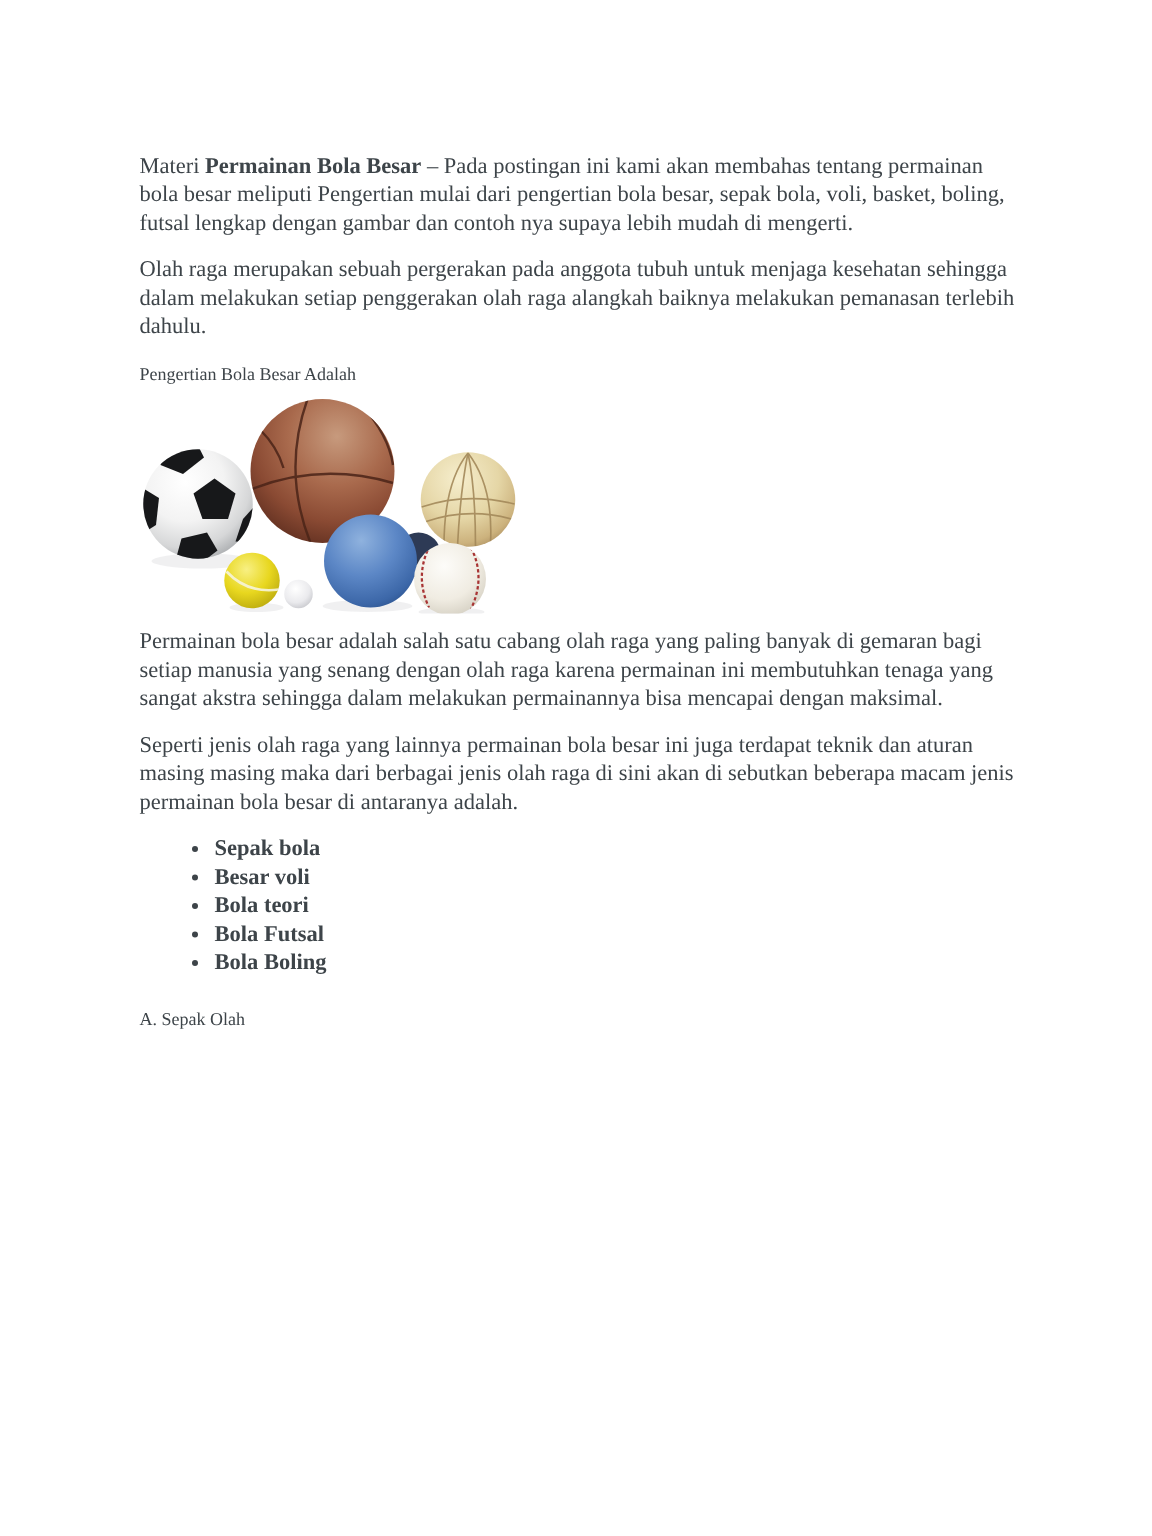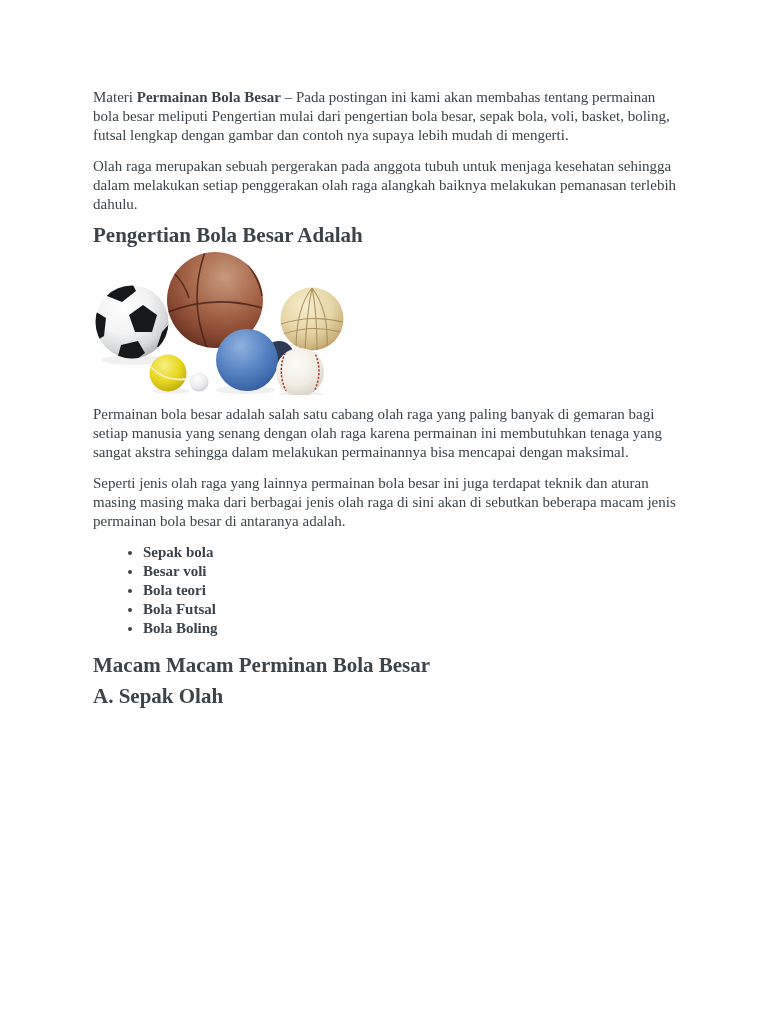--- a/index.html
+++ b/index.html
@@ -6,26 +6,26 @@
   .page{
     position:relative;
     width:768px;height:1024px;
     background:#ffffff;
     overflow:hidden;
     font-family:"Liberation Serif","DejaVu Serif",serif;
     color:#3d4449;
   }
   .content{
     position:absolute;
-    left:93px;top:88px;width:585px;
+    left:93px;top:102px;width:585px;
     font-size:15px;line-height:19px;
     text-align:left;
   }
   .content p{margin:0 0 12px 0;}
-  .content h2{font-size:21px;line-height:19px;font-weight:bold;margin:0 0 12px 0;color:#3d4449;}
+  .content h2{font-size:12px;line-height:19px;font-weight:normal;margin:0 0 12px 0;color:#3d4449;}
   .content h2.tight{margin:2px 0 5px 0;}
   .content h2.sub{margin:6px 0 0 0;}
   strong{font-weight:bold;}
   .figure{margin:0 0 10px 0;width:254px;height:145px;}
   ul.ball-list{margin:4px 0 18px 0;padding-left:50px;}
   ul.ball-list li{font-weight:bold;line-height:19px;}
 </style>
 </head>
 <body>
 
@@ -166,18 +166,17 @@
 
     <ul class="ball-list">
       <li>Sepak bola</li>
       <li>Besar voli</li>
       <li>Bola teori</li>
       <li>Bola Futsal</li>
       <li>Bola Boling</li>
     </ul>
 
 
-    <h2>Macam Macam Perminan Bola Besar</h2>
 
     <h2 class="sub">A. Sepak Olah</h2>
 
   </div>
 </div>
 
 </body></html>

